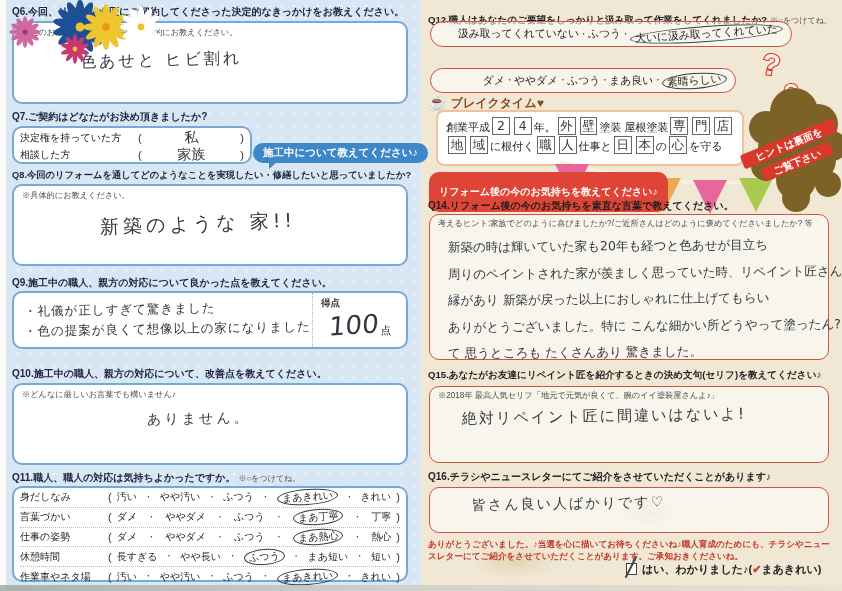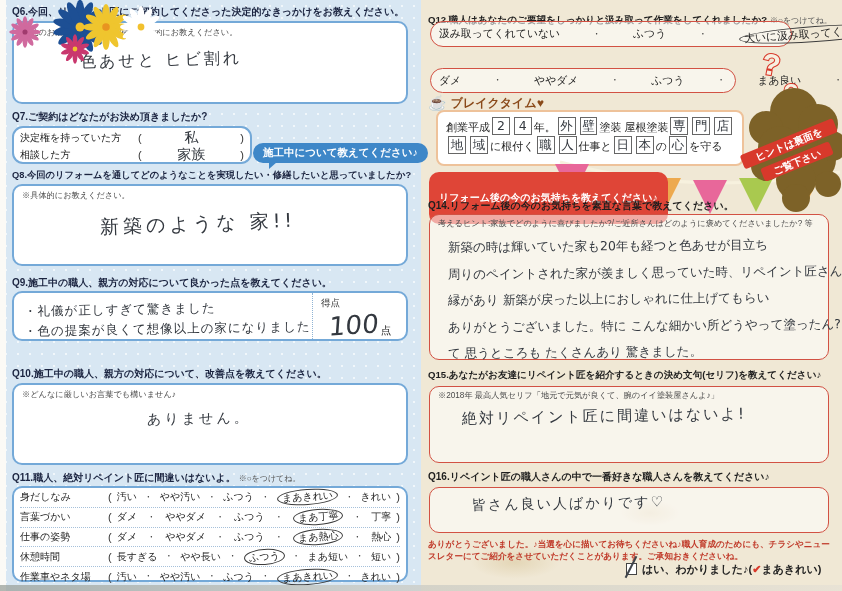--- a/index.html
+++ b/index.html
@@ -24,62 +24,62 @@
   .note{font-size:8.2px;color:#4a4a4a;}
 
   .abox{position:absolute;background:#fff;border:2px solid var(--left-box-border,#74a9d8);border-radius:10px;box-sizing:border-box;padding:4px 8px;}
   .rbox{position:absolute;background:rgba(255,255,255,.55);border:1.8px solid var(--right-box-border,#d25143);border-radius:10px;box-sizing:border-box;padding:3px 8px;}
 
   .hw{font-family:"DejaVu Sans",sans-serif;color:var(--handwriting,#33383f);display:inline-block;}
 
   
   #q6-title{left:12px;top:5px;}   #q6-box{left:12px;top:21px;width:396px;height:83px;}
   #q6-answer{margin:12px 0 0 58px;font-size:16px;letter-spacing:3px;transform:rotate(-1.5deg);}
-  #q7-title{left:12px;top:110px;} #q7-box{left:12px;top:126px;width:240px;height:38px;padding:1px 6px;border-radius:11px;}
+  #q7-title{left:12px;top:110px;} #q7-box{left:12px;top:126px;width:240px;height:38px;padding:1px 6px;}
   .q7-row{display:flex;align-items:center;height:17px;}
   .q7-label{font-size:10px;color:#222;width:118px;flex-shrink:0;}
   .q7-val{flex:1;text-align:center;font-size:14px;transform:rotate(-2deg);}
   .paren{font-size:11px;color:#333;}
   #q8-title{left:12px;top:169px;} #q8-box{left:12px;top:184px;width:396px;height:82px;}
   #q8-answer{margin:10px 0 0 78px;font-size:19px;letter-spacing:4px;transform:rotate(-2deg);}
-  #q9-title{left:12px;top:276px;} #q9-box{left:12px;top:291px;width:396px;height:50px;padding:0;}
+  #q9-title{left:12px;top:276px;} #q9-box{left:12px;top:291px;width:396px;height:58px;padding:0;}
   #q9-lines{position:absolute;left:10px;top:6px;right:100px;}
   .q9line{display:block;font-size:12.5px;line-height:20px;letter-spacing:1px;transform:rotate(-1deg);white-space:nowrap;}
   #q9-score{position:absolute;right:0;top:0;bottom:0;width:94px;border-left:1px dotted #8fb3d4;padding:4px 8px;box-sizing:border-box;}
-  #score-label{font-size:9.5px;color:#333;}
+  #score-label{font-size:9.5px;color:#333;font-weight:bold;}
   #score-value{font-size:26px;transform:skewX(-8deg) rotate(-4deg);margin-left:8px;}
   #score-unit{font-size:10.5px;color:#222;margin-left:2px;}
   #q10-title{left:12px;top:367px;} #q10-box{left:12px;top:383px;width:396px;height:82px;}
   #q10-answer{margin:10px 0 0 125px;font-size:14px;letter-spacing:3px;transform:rotate(-1deg);}
   #q11-title{left:12px;top:471px;} #q11-box{left:12px;top:486px;width:396px;height:96px;padding:0 6px;}
   .q11-row{display:flex;align-items:center;height:18.8px;border-bottom:1px dotted #a5c0da;}
   .q11-row:last-child{border-bottom:none;}
   .q11-label{font-size:10px;color:#222;width:88px;flex-shrink:0;}
   .q11-opts{flex:1;display:flex;align-items:center;justify-content:space-between;padding:8px 5px;}
   .opt{font-size:10px;color:#222;white-space:nowrap;}
   .sep{font-size:9px;color:#333;}
   .circled{border:1.5px solid #3c3c3c;border-radius:50%;padding:0 4px;transform:rotate(-4deg);}
 
   
   #q12-title{left:428px;top:14px;} #q12-box{left:430px;top:21px;width:362px;height:26px;border-radius:13px;display:flex;align-items:center;}
   #q13-title{left:428px;top:52px;} #q13-box{left:430px;top:68px;width:306px;height:25px;border-radius:13px;display:flex;align-items:center;}
-  .optline{display:flex;align-items:center;justify-content:flex-start;width:100%;gap:32px;}
+  .optline{display:flex;align-items:center;justify-content:flex-end;width:100%;}
   .optline .opt{font-size:10.8px;}
   #qmarks{left:752px;top:46px;overflow:visible;}
   #bt-header{left:428px;top:94px;display:flex;align-items:center;gap:4px;}
   #coffee{font-size:15px;color:#7b4a1f;}
   #bt-title{font-size:12px;font-weight:700;color:#8a4a1a;}
   #bt-box{left:436px;top:110px;width:308px;height:56px;background:#fff;border:2px solid #eec29a;border-radius:8px;box-sizing:border-box;padding:4px 8px;}
   .bt-line{display:flex;align-items:flex-end;margin-top:1px;}
   .bt-text{font-size:11px;color:#1e1e1e;white-space:pre;}
   .bchar{width:16px;height:16px;border:1.2px solid #666;margin:0 2px;font-size:12.5px;line-height:16px;text-align:center;}
   #blob{left:736px;top:86px;overflow:visible;}
   #bunting{left:552px;top:152px;overflow:visible;}
   #right-bubble{left:429px;top:172px;background:var(--red-bubble,#df4537);color:#fff;font-size:10px;font-weight:700;
-     padding:19px 10px;border-radius:10px;white-space:nowrap;}
+     padding:13px 10px;border-radius:10px;white-space:nowrap;}
   #left-bubble{left:253px;top:143px;background:var(--blue-bubble,#3e87c8);color:#fff;font-size:10.5px;font-weight:700;
      padding:3px 10px;border-radius:11px;white-space:nowrap;}
   #left-bubble:after{content:"";position:absolute;left:16px;bottom:-6px;width:0;height:0;
      border-top:7px solid var(--blue-bubble,#3e87c8);border-right:8px solid transparent;}
   #q14-title{left:428px;top:199px;} #q14-box{left:429px;top:214px;width:400px;height:146px;}
   #q14-lines{margin:4px 0 0 10px;}
   .q14line{display:block;font-size:12.5px;line-height:26.5px;white-space:nowrap;transform:rotate(-0.5deg);}
   #q15-title{left:428px;top:369px;} #q15-box{left:429px;top:386px;width:400px;height:77px;}
   #q15-answer{margin:6px 0 0 24px;font-size:15px;letter-spacing:2px;transform:rotate(-1deg);}
   #q16-title{left:428px;top:470px;} #q16-box{left:429px;top:487px;width:400px;height:46px;}
@@ -210,21 +210,21 @@
       <span class="hw" id="score-value">100</span><span id="score-unit">点</span>
     </div>
   </div>
 
   <div class="abs ltitle" id="q10-title">Q10.施工中の職人、親方の対応について、改善点を教えてください。</div>
   <div class="abox" id="q10-box">
     <div class="note">※どんなに厳しいお言葉でも構いません♪</div>
     <div class="hw" id="q10-answer">ありません。</div>
   </div>
 
-  <div class="abs ltitle" id="q11-title"><span>Q11.職人、絶対リペイント匠に間違いはないよ。</span><span class="tnote">※○をつけてね。</span></div>
+  <div class="abs ltitle" id="q11-title"><span>Q11.職人、職人の対応は気持ちよかったですか。</span><span class="tnote">※○をつけてね。</span></div>
   <div class="abox" id="q11-box">
     <div>
         <div class="q11-row">
           <span class="q11-label">身だしなみ</span>
           <span class="paren">(</span>
           <span class="q11-opts">
             <span class="opt">汚い</span>
             <span class="sep">・</span>
             <span class="opt">やや汚い</span>
             <span class="sep">・</span>
@@ -408,21 +408,21 @@
         <span class="hw q14line">て 思うところも たくさんあり 驚きました。</span>
       </div>
   </div>
 
   <div class="abs rtitle" id="q15-title">Q15.あなたがお友達にリペイント匠を紹介するときの決め文句(セリフ)を教えてください♪</div>
   <div class="rbox" id="q15-box">
     <div class="note">※2018年 最高人気セリフ「地元で元気が良くて、腕のイイ塗装屋さんよ♪」</div>
     <div class="hw" id="q15-answer">絶対リペイント匠に間違いはないよ!</div>
   </div>
 
-  <div class="abs rtitle" id="q16-title">Q16.リペイント匠の職人さんの中で一番好きな職人さんを教えてください♪</div>
+  <div class="abs rtitle" id="q16-title">Q16.チラシやニュースレターにてご紹介をさせていただくことがあります♪</div>
   <div class="rbox" id="q16-box">
     <div class="hw" id="q16-answer">皆さん良い人ばかりです♡</div>
   </div>
 
   <div class="abs" id="footer-text">ありがとうございました。♪当選を心に描いてお待ちくださいね♪職人育成のためにも、チラシやニュースレターにてご紹介をさせていただくことがあります。ご承知おきくださいね。</div>
   <div class="abs" id="footer-check">
     <span class="cb-wrap">
       <span class="cb"></span>
       <span class="cb-slash"></span>
     </span>

